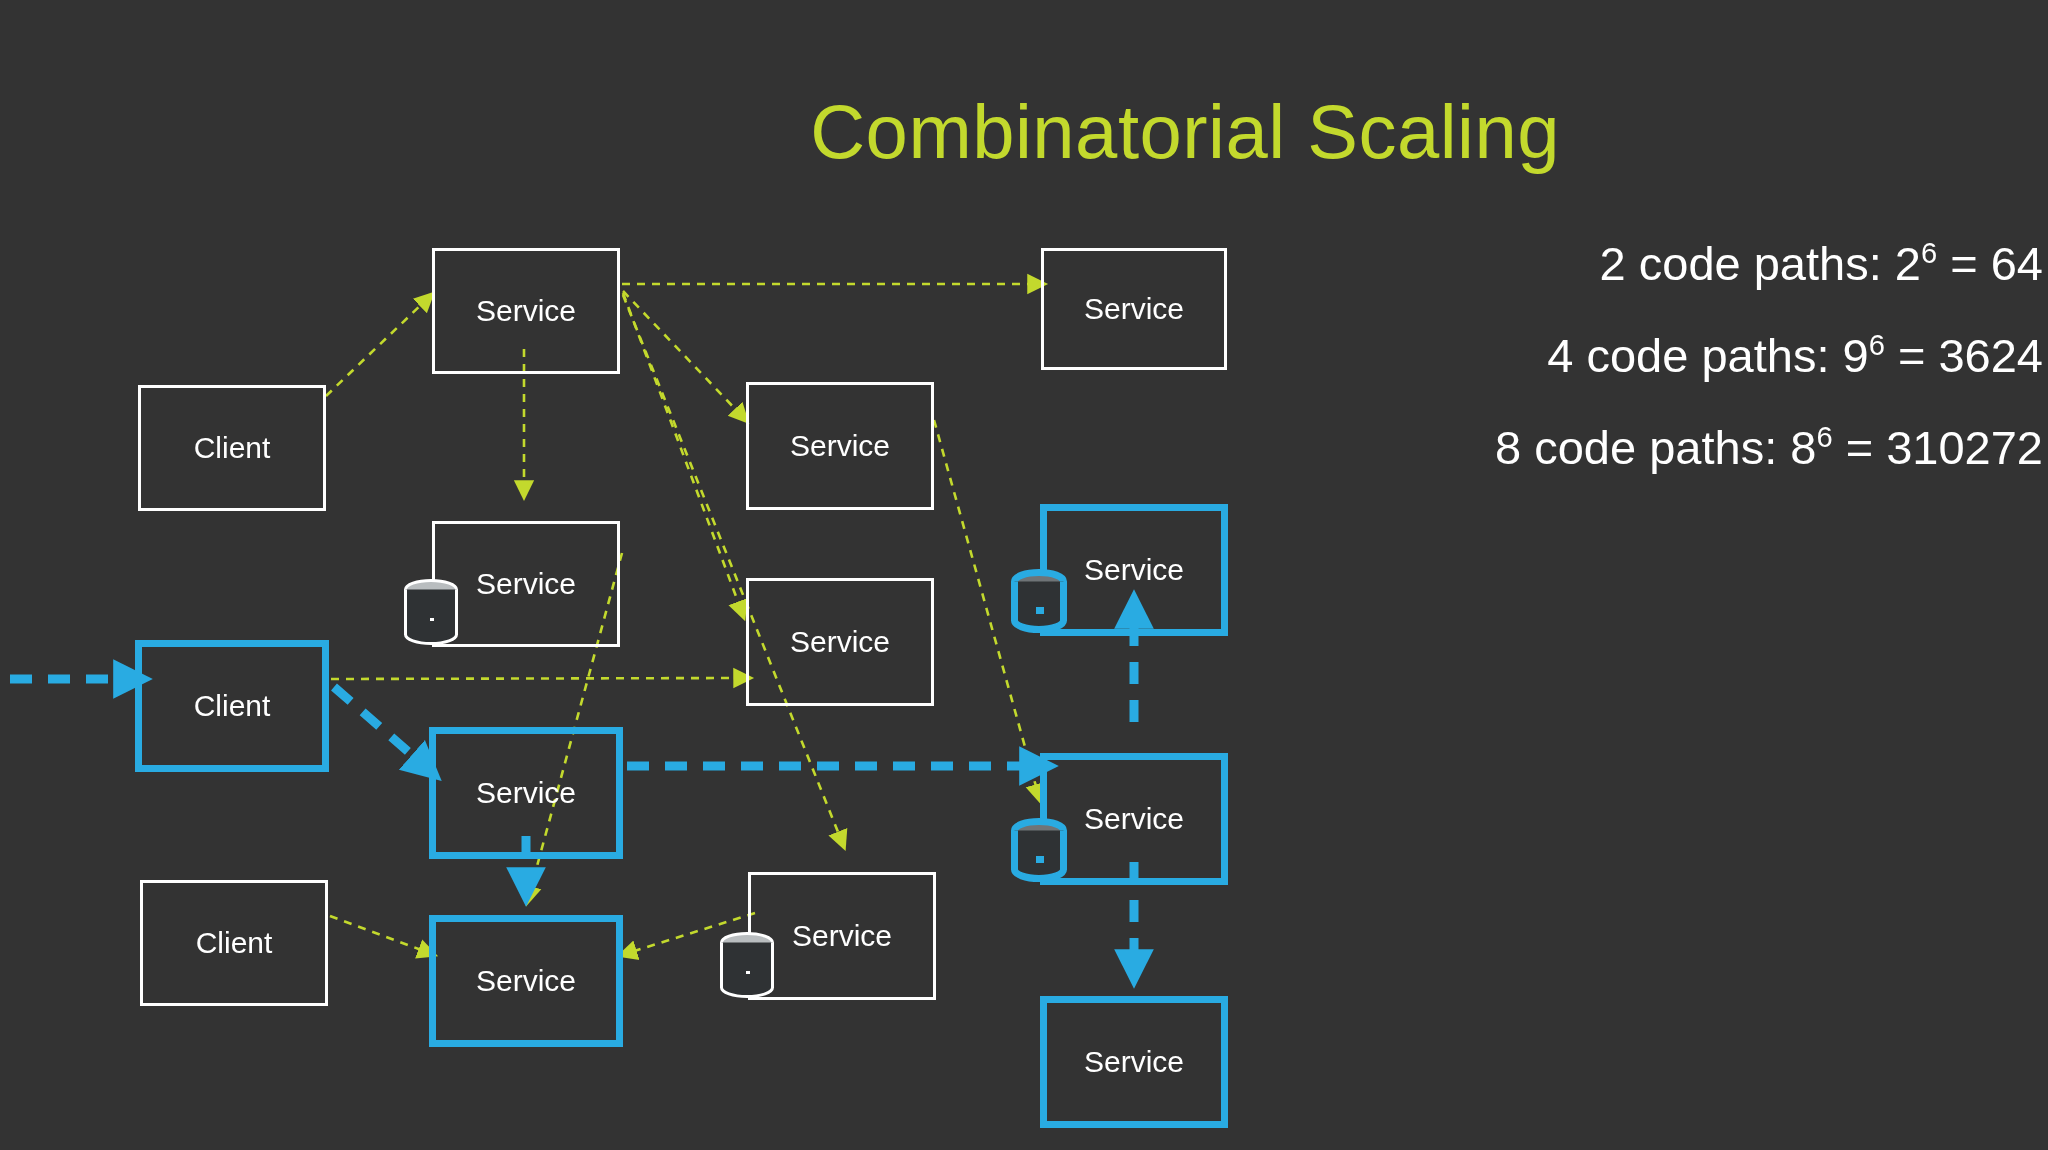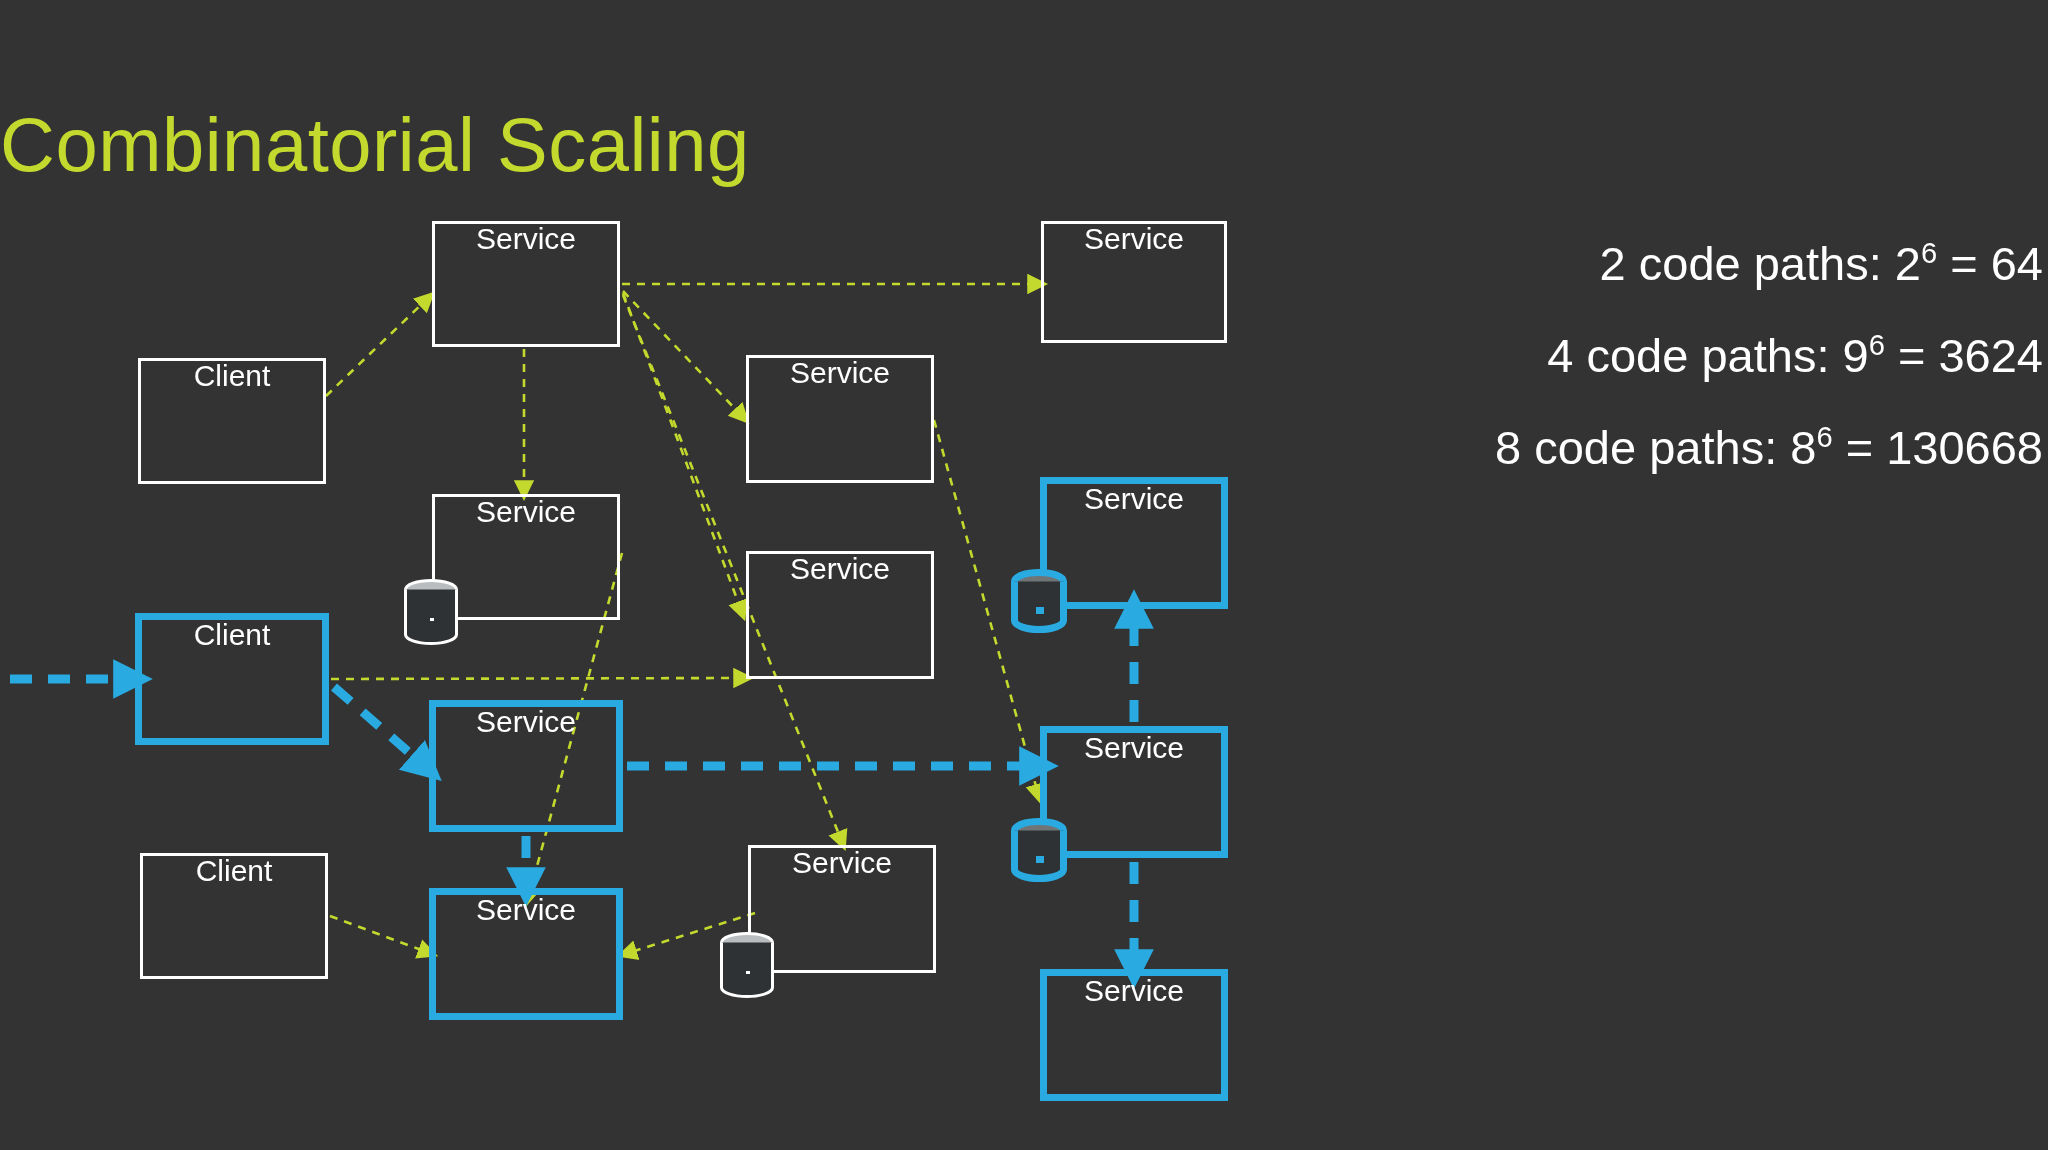--- a/index.html
+++ b/index.html
@@ -15,23 +15,23 @@
   }
   #slide {
     position: relative;
     width: 2048px;
     height: 1150px;
     background: #333333;
   }
   #title {
     position: absolute;
     left: 0;
-    top: 101px;
-    width: 2048px;
-    text-align: left;
+    top: 88px;
+    width: 2048px;
+    text-align: right;
     color: #c3d92d;
     font-size: 76px;
     font-weight: 400;
     letter-spacing: 0.5px;
     white-space: nowrap;
   }
   
   #title { width: 1560px; }
 
   #edges {
@@ -39,23 +39,25 @@
     left: 0;
     top: 0;
     width: 2048px;
     height: 1150px;
   }
 
   .node {
     position: absolute;
     box-sizing: border-box;
     display: flex;
+    align-items: center;
     justify-content: center;
     color: #ffffff;
     background: transparent;
+    margin-top: 27px;
   }
   .node .node-label {
     font-size: 30px;
     font-weight: 400;
     line-height: 1;
     pointer-events: none;
   }
   .node.plain {
     border: 3px solid #ffffff;
   }
@@ -190,16 +192,16 @@
         </svg></div>
       <div style="position: absolute; left: 1035.5px; top: 856px; width: 8px; height: 7px; background: rgb(41, 171, 226);"></div>
       <div class="node hl" style="left: 1040px; top: 969px; width: 188px; height: 132px;">
         <span class="node-label">Service</span>
       </div>
     </div>
 
   <div id="legend">
       <div class="legend-line"><span>2 code paths: 2</span><sup>6</sup><span> = 64</span></div>
       <div class="legend-line"><span>4 code paths: 9</span><sup>6</sup><span> = 3624</span></div>
-      <div class="legend-line"><span>8 code paths: 8</span><sup>6</sup><span> = 130668</span></div>
+      <div class="legend-line"><span>8 code paths: 8</span><sup>6</sup><span> = 310272</span></div>
     </div>
 
 </div>
 
 </body></html>

